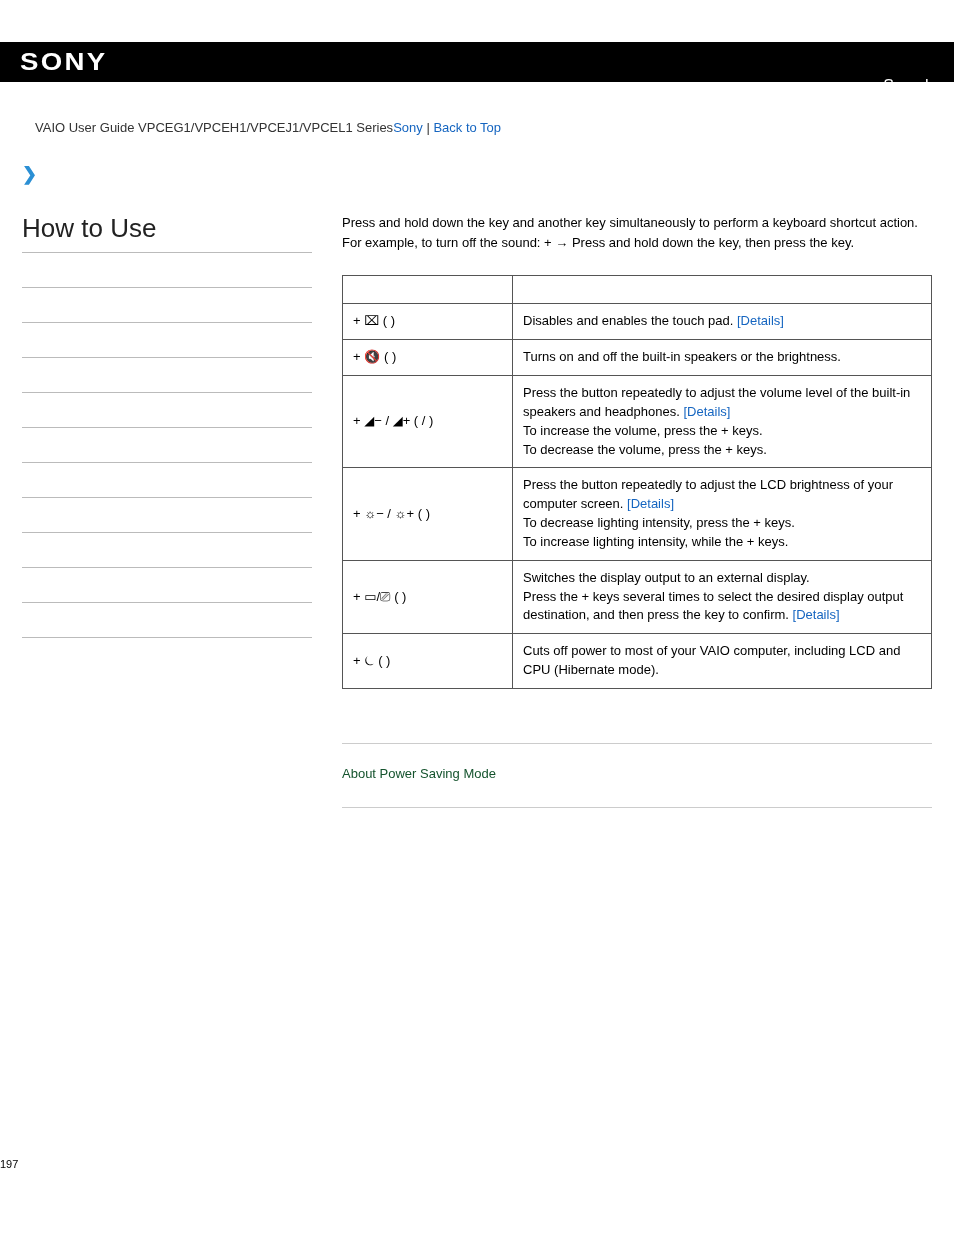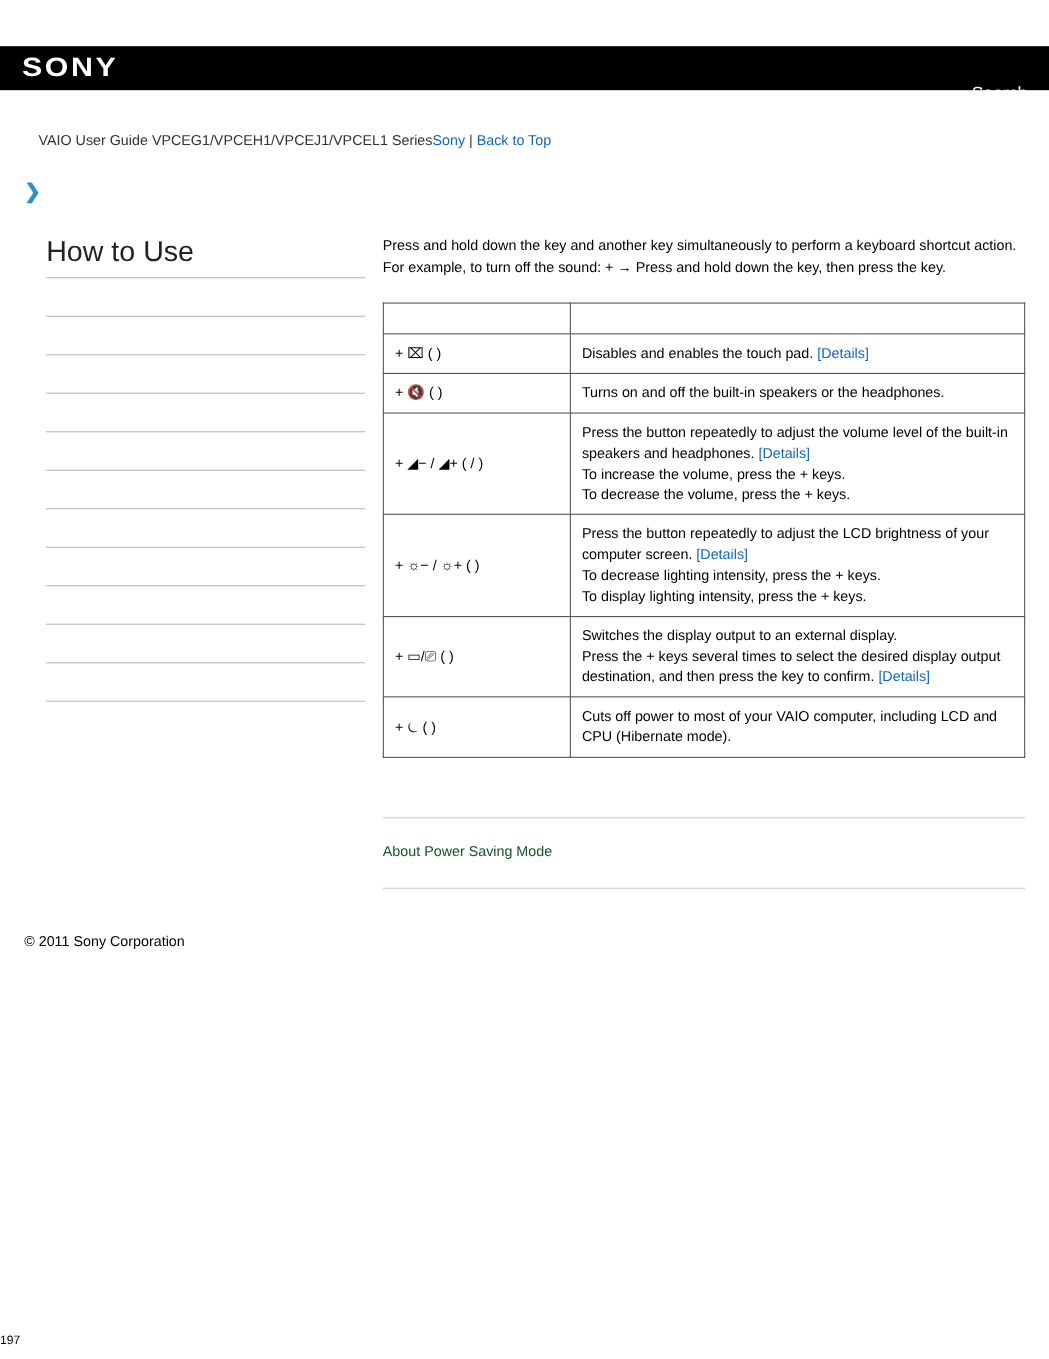--- a/index.html
+++ b/index.html
@@ -9,21 +9,21 @@
   .header-bar { background: #000; height: 40px; display: flex; justify-content: space-between; align-items: center; padding: 0 20px 0 20px; }
   .logo { color: #fff; font-family: "Arial Black", Arial, sans-serif; font-weight: 900; font-size: 24px; letter-spacing: 2px; transform: scaleX(1.15); transform-origin: left; }
   .search { color: #fff; font-size: 16px; margin-top: 48px; }
   .subheader { display: flex; justify-content: flex-start; align-items: center; padding: 14px 22px 10px 35px; font-size: 13px; margin-top: 24px; }
   .subheader-left { color: #333; }
   .subheader-right { color: #333; }
   .link { color: #1565c0; text-decoration: none; cursor: pointer; }
   .sep { color: #333; }
   .content { padding: 18px 22px; }
   .arrow-icon { color: #2b8fd4; font-size: 18px; font-weight: bold; margin-bottom: 28px; }
-  .layout { display: flex; gap: 16px; margin-left: 20px; }
+  .layout { display: flex; gap: 30px; }
   .sidebar { width: 290px; flex-shrink: 0; }
   .sidebar h2 { font-size: 26px; font-weight: normal; color: #222; margin-bottom: 8px; }
   .side-rule { border: none; border-top: 1px solid #bbb; margin: 0 0 34px 0; }
   .main { flex: 1; }
   .intro { line-height: 1.55; margin-bottom: 22px; }
   .tbl { width: 100%; border-collapse: collapse; border: 1px solid #555; }
   .tbl th, .tbl td { border: 1px solid #555; padding: 8px 10px; font-size: 13px; line-height: 1.45; vertical-align: middle; text-align: left; }
   .tbl thead th { height: 28px; }
   .keycell { white-space: nowrap; text-align: center; width: 170px; }
   .glyph { font-family: "Segoe UI Symbol", Arial, sans-serif; }
@@ -96,41 +96,41 @@
               </td>
               <td>
                 <span>Disables and enables the touch pad. </span><span class="link">[Details]</span>
               </td>
             </tr>
             <tr>
               <td class="keycell">
                 <span> + </span><span class="glyph">🔇</span><span> (      )</span>
               </td>
               <td>
-                <span>Turns on and off the built-in speakers or the headphones.</span>
+                <span>Turns on and off the built-in speakers or the brightness.</span>
               </td>
             </tr>
             <tr>
               <td class="keycell">
                 <span> + </span><span class="glyph">◢− / ◢+</span><span> (     /     )</span>
               </td>
               <td>
                 <span>Press the button repeatedly to adjust the volume level of the built-in speakers and headphones. </span><span class="link">[Details]</span><br>
                 <span>To increase the volume, press the       +       keys.</span><br>
                 <span>To decrease the volume, press the       +       keys.</span>
               </td>
             </tr>
             <tr>
               <td class="keycell">
                 <span> + </span><span class="glyph">☼− / ☼+</span><span> (                 )</span>
               </td>
               <td>
                 <span>Press the button repeatedly to adjust the LCD brightness of your computer screen. </span><span class="link">[Details]</span><br>
                 <span>To decrease lighting intensity, press the       +       keys.</span><br>
-                <span>To display lighting intensity, press the       +       keys.</span>
+                <span>To increase lighting intensity, while the       +       keys.</span>
               </td>
             </tr>
             <tr>
               <td class="keycell">
                 <span> + </span><span class="glyph">▭/⎚</span><span> (      )</span>
               </td>
               <td>
                 <span>Switches the display output to an external display.</span><br>
                 <span>Press the       +       keys several times to select the desired display output destination, and then press the             key to confirm. </span><span class="link">[Details]</span>
               </td>
@@ -146,16 +146,15 @@
           </tbody>
         </table>
 
         <hr class="related-hr">
         <div class="related-link">About Power Saving Mode</div>
         <hr class="footer-hr">
       </div>
     </div>
   </div>
 
-  <div class="copyright">© 2011 Sony Corporation</div>
 
   <div class="pagenum">197</div>
 </div>
 
 </body></html>

